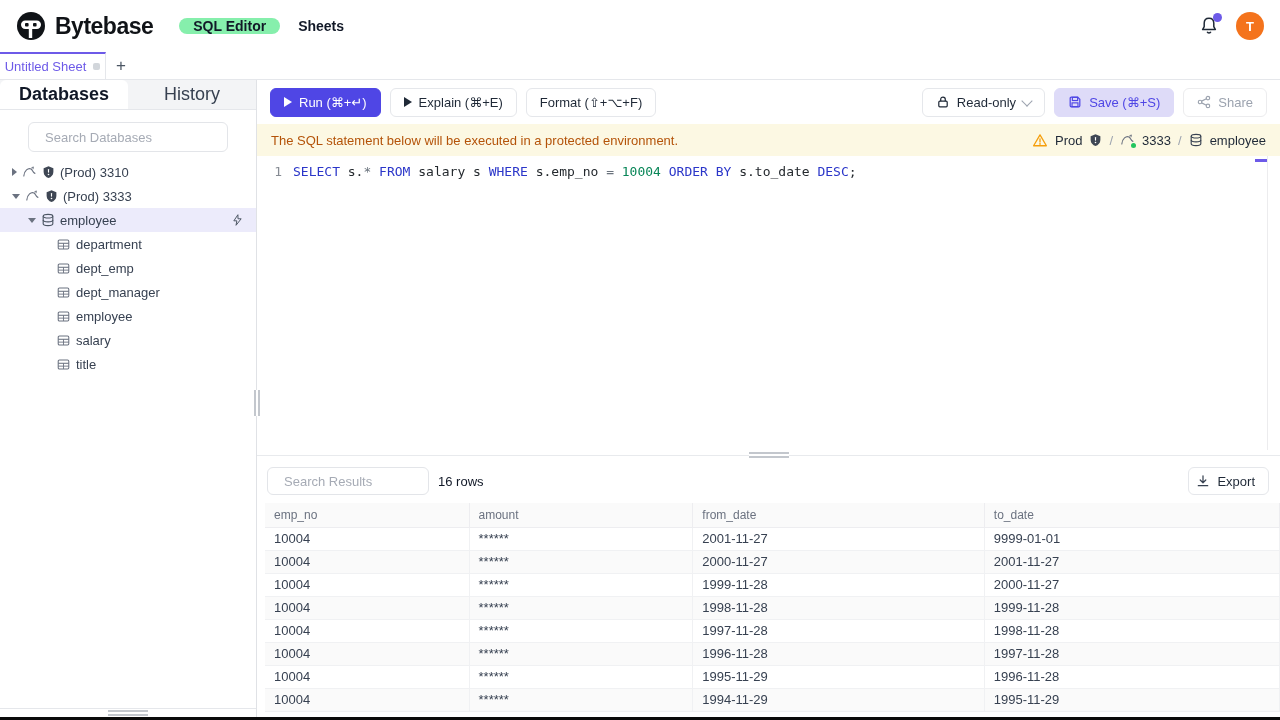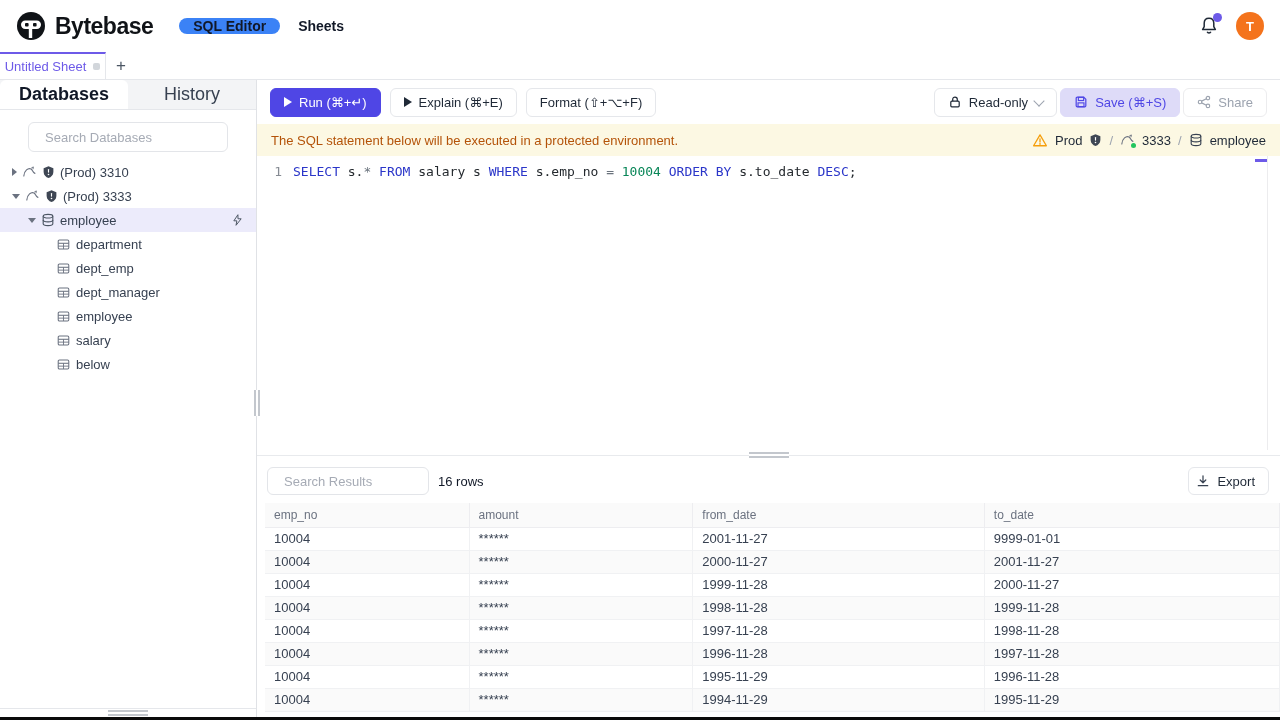--- a/index.html
+++ b/index.html
@@ -4,21 +4,21 @@
 <style>
   * { margin:0; padding:0; box-sizing:border-box; }
   html,body { width:1280px; height:720px; overflow:hidden; background:#fff;
     font-family:"Liberation Sans","DejaVu Sans",sans-serif; color:#1f2937; }
   .app { display:flex; flex-direction:column; height:720px; }
 
   
   .header { height:52px; display:flex; align-items:center; padding:0 16px; background:#fff; }
   .logo { width:30px; height:30px; margin-right:9px; }
   .brand { font-size:23px; font-weight:800; letter-spacing:-0.5px; color:#101317; }
-  .nav-chip { margin-left:26px; background:#3b82f6; border-radius:8px; padding:0 14px;
+  .nav-chip { margin-left:26px; background:#86efac; border-radius:8px; padding:0 14px;
     font-size:14px; font-weight:600; color:#111827; cursor:pointer; }
   .nav-plain { margin-left:18px; font-size:14px; font-weight:600; color:#111827; cursor:pointer; }
   .header-right { margin-left:auto; display:flex; align-items:center; gap:16px; }
   .bell-wrap { position:relative; width:22px; height:22px; cursor:pointer; }
   .bell-dot { position:absolute; top:-2px; right:-2px; width:9px; height:9px; border-radius:50%; background:#6d5ae8; }
   .avatar { width:28px; height:28px; border-radius:50%; background:#f4731c; color:#fff;
     display:flex; align-items:center; justify-content:center; font-size:13px; font-weight:700; cursor:pointer; }
 
   
   .tabbar { height:28px; display:flex; border-bottom:1px solid #e5e7eb; background:#fff; }
@@ -55,21 +55,21 @@
 
   
   .main { flex:1; display:flex; flex-direction:column; min-width:0; }
   .toolbar { height:44px; display:flex; align-items:center; padding:0 13px; gap:9px; }
   .btn { height:29px; display:flex; align-items:center; gap:7px; padding:0 13px; border-radius:6px;
     font-size:13px; font-weight:500; border:1px solid #e5e7eb; background:#fff; color:#1f2937; cursor:pointer;
     font-family:inherit; }
   .btn.primary { background:#4f46e5; border-color:#4f46e5; color:#fff; }
   .btn.save { background:#dedbf8; border-color:#dedbf8; color:#4f46e5; }
   .btn.ghost { color:#9ca3af; border-color:#ececee; }
-  .toolbar-right { margin-left:auto; display:flex; gap:3px; }
+  .toolbar-right { margin-left:auto; display:flex; gap:9px; }
   .play { width:0; height:0; border-left:8px solid currentColor; border-top:5px solid transparent; border-bottom:5px solid transparent; }
   .chev { width:8px; height:8px; border-right:1.5px solid #9ca3af; border-bottom:1.5px solid #9ca3af;
     transform:rotate(45deg); margin-top:-3px; }
 
   .banner { height:32px; background:#fcf8e3; display:flex; align-items:center; padding:0 14px; font-size:13px; }
   .banner-msg { color:#b45309; }
   .banner-right { margin-left:auto; display:flex; align-items:center; gap:7px; color:#1f2937; }
   .sep { color:#9ca3af; }
   .mysql-wrap { position:relative; display:flex; }
   .status-dot { position:absolute; right:-1px; bottom:-1px; width:5px; height:5px; border-radius:50%; background:#22c55e; }
@@ -247,21 +247,21 @@
           </svg>
           <span>salary</span>
         </div>
         <div class="tree-row tbl">
           <svg width="13" height="13" viewBox="0 0 16 16">
             <rect x="1.5" y="2.5" width="13" height="11" rx="1.5" fill="none" stroke="#6b7280" stroke-width="1.3"></rect>
             <line x1="1.5" y1="6.5" x2="14.5" y2="6.5" stroke="#6b7280" stroke-width="1.3"></line>
             <line x1="1.5" y1="10" x2="14.5" y2="10" stroke="#6b7280" stroke-width="1.1"></line>
             <line x1="8" y1="6.5" x2="8" y2="13.5" stroke="#6b7280" stroke-width="1.1"></line>
           </svg>
-          <span>below</span>
+          <span>title</span>
         </div>
       </div>
 
       <div class="vgrip-wrap">
           <div class="vgrip"></div>
         </div>
       <div class="side-bottom">
           <div class="hgrip"></div>
         </div>
     </div>

